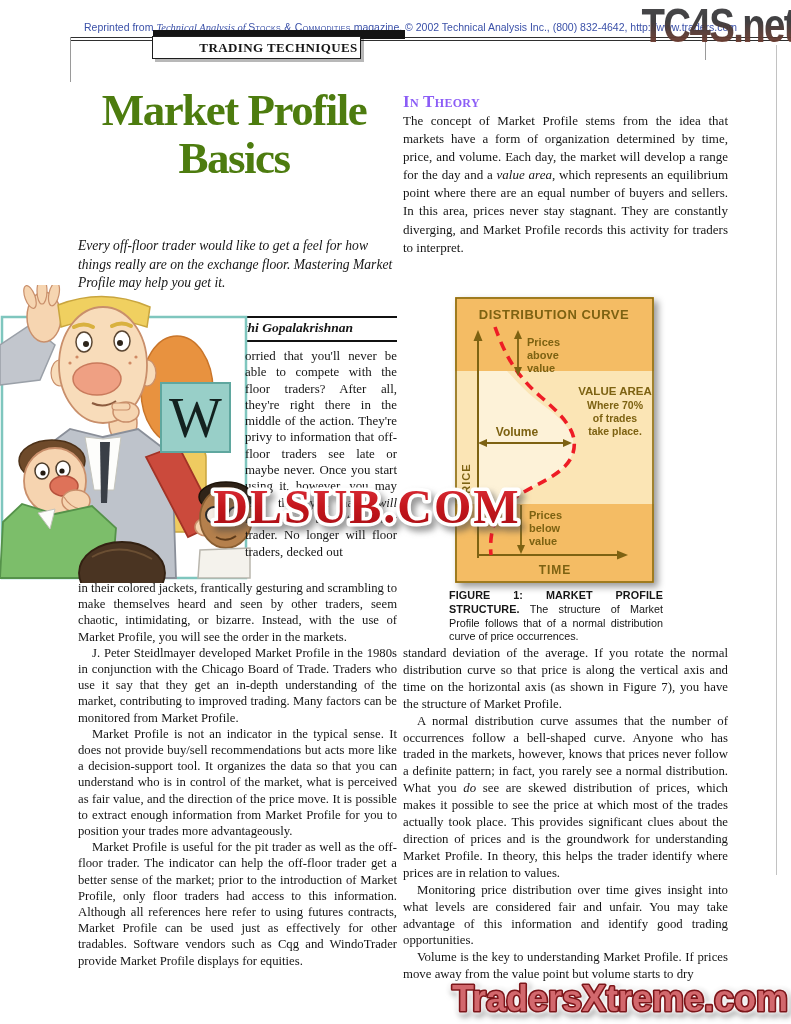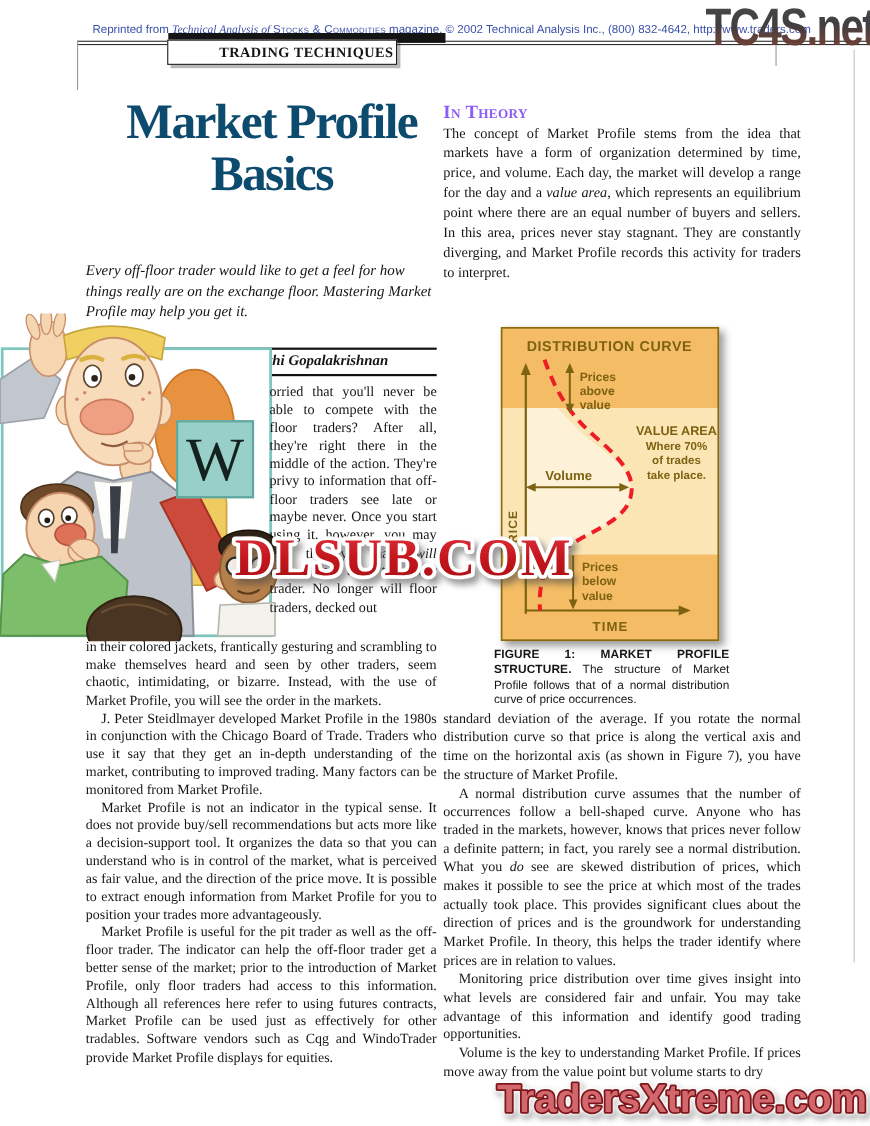--- a/index.html
+++ b/index.html
@@ -14,22 +14,22 @@
   .vrule{width:1px;background:#9a9a9a;}
   .black-bar{left:153px;top:30px;width:252px;height:9px;background:#141414;}
   .section-box{left:152px;top:36px;width:163px;height:21px;background:#fff;border:1.5px solid #1d1d1d;
      box-shadow:3px 3px 0 rgba(0,0,0,.28);display:flex;align-items:center;justify-content:center;
      font-weight:bold;font-size:13px;letter-spacing:.4px;padding-left:44px;}
   .tc4s{right:-4px;top:-2px;font:bold 48px "Liberation Sans",sans-serif;letter-spacing:-2px;
      transform:scaleX(.8);transform-origin:100% 0;
      background:linear-gradient(180deg,#464649 0%,#39383a 42%,#6f3d31 82%,#8f4c3b 100%);
      -webkit-background-clip:text;background-clip:text;color:transparent;opacity:.96;}
   
-  .title{left:87px;top:86px;width:320px;text-align:center;font-weight:bold;font-size:45px;
-     line-height:48px;letter-spacing:-1.5px;color:#0c4a6e;}
+  .title{left:74px;top:86px;width:320px;text-align:center;font-weight:bold;font-size:45px;
+     line-height:48px;letter-spacing:-1.5px;color:#4d7c0f;}
   .standfirst{left:78px;top:237px;width:322px;font-style:italic;font-size:13.6px;line-height:18.6px;}
   .byline-rule{left:150px;width:247px;height:1.5px;background:#111;}
   .byline{left:150px;top:320px;width:247px;text-align:center;font-weight:bold;font-style:italic;font-size:13.5px;}
   
   .wbox{left:160px;top:382px;width:71px;height:71px;background:#98cfc8;border:2px solid #5fa79f;
      box-sizing:border-box;display:flex;align-items:center;justify-content:center;
      font-size:56px;color:#13211f;line-height:1;}
   .opening{left:245px;top:348px;width:152px;font-size:12.9px;line-height:16.3px;text-align:justify;}
   
   .leftcol{left:78px;top:580px;width:319px;font-size:12.7px;line-height:16.2px;text-align:justify;}

